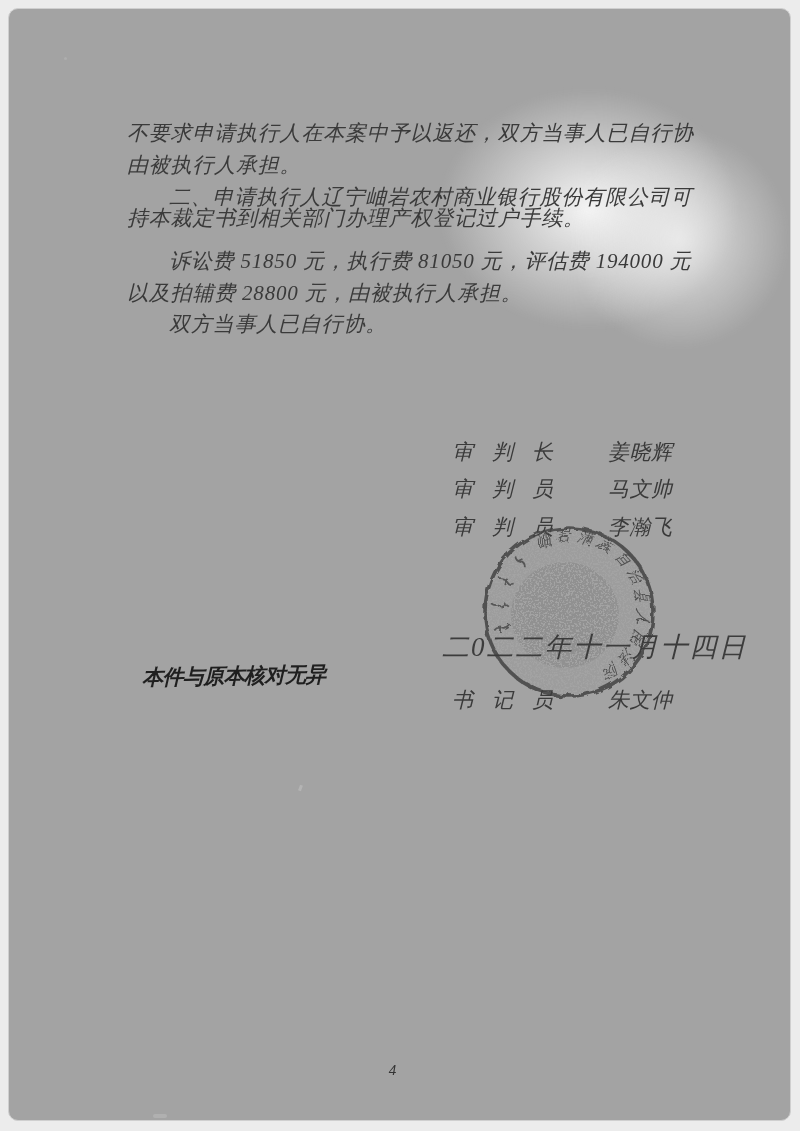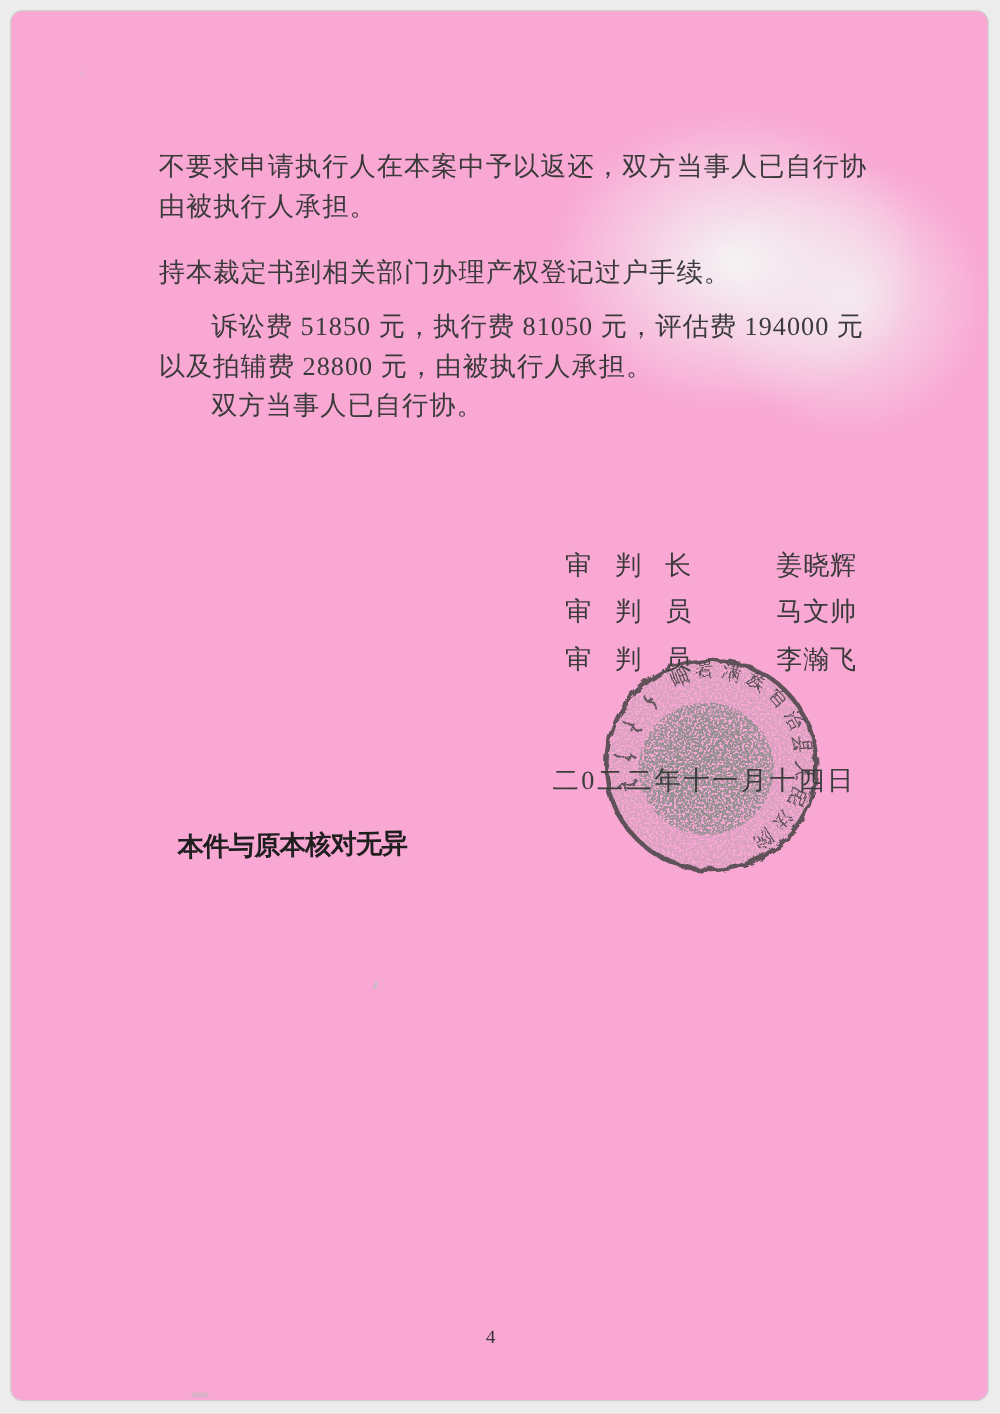--- a/index.html
+++ b/index.html
@@ -4,43 +4,44 @@
 <style>
   html,body{margin:0;padding:0;}
   body{
     width:800px;height:1131px;
     background:#ececec;
     font-family:"Liberation Serif","DejaVu Serif",serif;
     position:relative;overflow:hidden;
   }
   .page{
     position:absolute;left:8px;top:8px;width:781px;height:1111px;
-    background:#f9a8d4;
+    background:#a3a3a3;
     border:1px solid #cfcfcf;
     border-radius:10px;
+    font-style:italic;
   }
   .bodyline{
     position:absolute;
     font-size:21px;
     letter-spacing:0.8px;
     color:#3a3a3a;
     white-space:nowrap;
     line-height:22px;
   }
   .x-flush{left:118px;}
   .x-indent{left:160px;}
   .sigrow{
     position:absolute;left:443px;
     font-size:21px;color:#3a3a3a;white-space:nowrap;line-height:22px;
   }
   .sigrow .role{letter-spacing:19px;}
-  .sigrow .name{letter-spacing:0.5px;margin-left:49px;}
+  .sigrow .name{letter-spacing:0.5px;margin-left:36px;}
   .dateline{
-    position:absolute;left:433px;top:601px;
-    font-size:21px;color:#3c3c3c;letter-spacing:2px;white-space:nowrap;
+    position:absolute;left:433px;top:620px;
+    font-size:27px;color:#3c3c3c;letter-spacing:2px;white-space:nowrap;
     z-index:4;
   }
   .verify-stamp{
     position:absolute;left:133px;top:653px;
     font-size:21px;font-weight:bold;color:#1f1f1f;
     letter-spacing:-0.6px;white-space:nowrap;
     transform:rotate(-1deg);
     z-index:3;
   }
   .clerkrow{top:680px;z-index:4;}
@@ -73,20 +74,21 @@
 <div class="page">
 
   <div class="ghost ghost-a"></div>
   <div class="ghost ghost-b"></div>
   <div class="speck speck-a"></div>
   <div class="speck speck-b"></div>
   <div class="speck speck-c"></div>
 
   <div class="bodyline x-flush" style="top:113px">不要求申请执行人在本案中予以返还，双方当事人已自行协</div>
   <div class="bodyline x-flush" style="top:145px">由被执行人承担。</div>
+  <div class="bodyline x-indent" style="top:177px">二、申请执行人辽宁岫岩农村商业银行股份有限公司可</div>
   <div class="bodyline x-flush" style="top:198px">持本裁定书到相关部门办理产权登记过户手续。</div>
   <div class="bodyline x-indent" style="top:241px">诉讼费 51850 元，执行费 81050 元，评估费 194000 元</div>
   <div class="bodyline x-flush" style="top:273px">以及拍辅费 28800 元，由被执行人承担。</div>
   <div class="bodyline x-indent" style="top:304px">双方当事人已自行协。</div>
 
   <div class="sigrow judge-0">
     <span class="role">审判长</span><span class="name">姜晓辉</span>
   </div>
   <div class="sigrow judge-2">
     <span class="role">审判员</span><span class="name">李瀚飞</span>
@@ -133,16 +135,19 @@
       <g transform="translate(45,42) rotate(-45)">
           <path d="M0,-8 q-3,4 0,8 q3,4 -1,8 M-2,-3 l5,2"></path>
         </g>
     </g>
   </svg>
 
   <div class="dateline">二0二二年十一月十四日</div>
 
   <div class="verify-stamp">本件与原本核对无异</div>
 
+  <div class="sigrow clerkrow">
+    <span class="role">书记员</span><span class="name">朱文仲</span>
+  </div>
 
   <div class="page-number">4</div>
 
 </div>
 
 </body></html>

